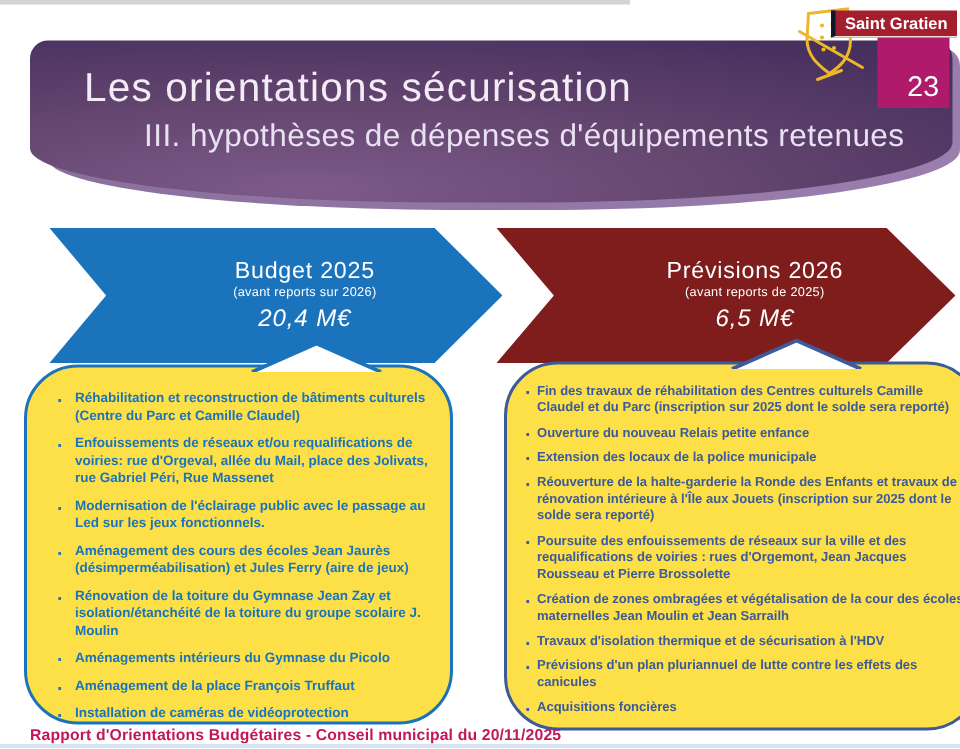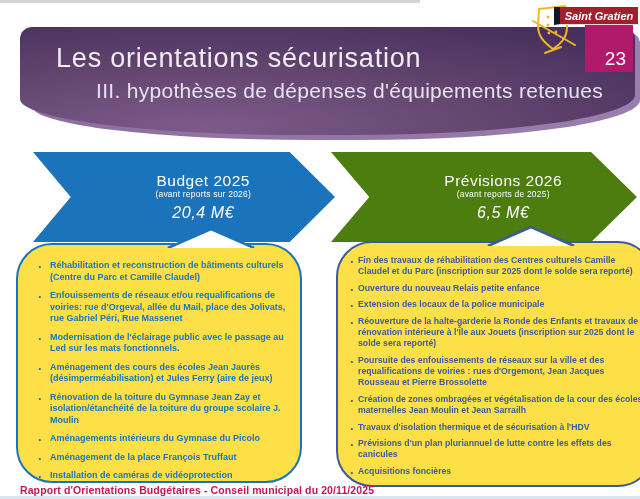--- a/index.html
+++ b/index.html
@@ -32,34 +32,34 @@
 
   
   .page-num-box{
     position:absolute;left:585px;top:21px;width:48px;height:51px;background:#b01a6b;
     display:flex;align-items:flex-end;justify-content:flex-end;padding:0 7px 2px 0;box-sizing:border-box;
   }
   .page-num{color:#ffffff;font-size:19px;font-weight:400;}
   .city-box{
     position:absolute;left:554px;top:7px;width:84px;height:18px;background:#a31f2e;
     display:flex;align-items:center;justify-content:center;
-    border-left:6px solid #0f172a;border-bottom:1px solid #e8e0d8;box-sizing:border-box;font-style:italic;
+    border-left:3px solid #0f172a;border-bottom:1px solid #e8e0d8;box-sizing:border-box;
   }
   .city-label{color:#ffffff;font-size:11px;font-weight:700;white-space:nowrap;}
   .crest{position:absolute;left:525px;top:1px;width:58px;height:58px;}
 
   
   .arrow{
     position:absolute;top:152px;height:90px;color:#ffffff;
     clip-path:polygon(0 0, 85% 0, 100% 50%, 85% 100%, 0 100%, 12.5% 50%);
     display:flex;flex-direction:column;align-items:center;justify-content:center;
     padding-left:6%;box-sizing:border-box;text-align:center;
   }
   .arrow-left{left:33px;width:302px;background:#1b74bb;}
-  .arrow-right{left:331px;width:306px;background:#4d7c0f;}
+  .arrow-right{left:331px;width:306px;background:#7f1d1d;}
   .arrow-title{font-size:15.5px;letter-spacing:0.5px;line-height:1.1;}
   .arrow-note{font-size:8.5px;letter-spacing:0.2px;line-height:1.2;}
   .arrow-amount{font-size:16px;letter-spacing:0.6px;margin-top:5px;line-height:1.1;font-style:italic;}
 
   
   .callout{position:absolute;background:#fde047;box-sizing:border-box;}
   .callout-left{
     left:16px;top:243px;width:286px;height:240px;
     border:2.5px solid #1b74bb;border-radius:36px;
   }
@@ -135,21 +135,21 @@
     <div class="arrow-amount">6,5 M€</div>
   </div>
 
   <div class="callout callout-left">
     <svg class="pointer" viewBox="0 0 90 22">
       <path d="M2 22 L45 3 L88 22" fill="#ffffff" stroke="#1b74bb" stroke-width="2.5"></path>
     </svg>
     <ul class="items">
       <li>Réhabilitation et reconstruction de bâtiments culturels (Centre du Parc et Camille Claudel)</li>
       <li>Enfouissements de réseaux et/ou requalifications de voiries: rue d'Orgeval, allée du Mail, place des Jolivats, rue Gabriel Péri, Rue Massenet</li>
-      <li>Modernisation de l'éclairage public avec le passage au Led sur les mats fonctionnels.</li>
+      <li>Modernisation de l'éclairage public avec le passage au Led sur les jeux fonctionnels.</li>
       <li>Aménagement des cours des écoles Jean Jaurès (désimperméabilisation) et Jules Ferry (aire de jeux)</li>
       <li>Rénovation de la toiture du Gymnase Jean Zay et isolation/étanchéité de la toiture du groupe scolaire J. Moulin</li>
       <li>Aménagements intérieurs du Gymnase du Picolo</li>
       <li>Aménagement de la place François Truffaut</li>
       <li>Installation de caméras de vidéoprotection</li>
     </ul>
   </div>
 
   <div class="callout callout-right">
     <svg class="pointer" viewBox="0 0 90 22">

